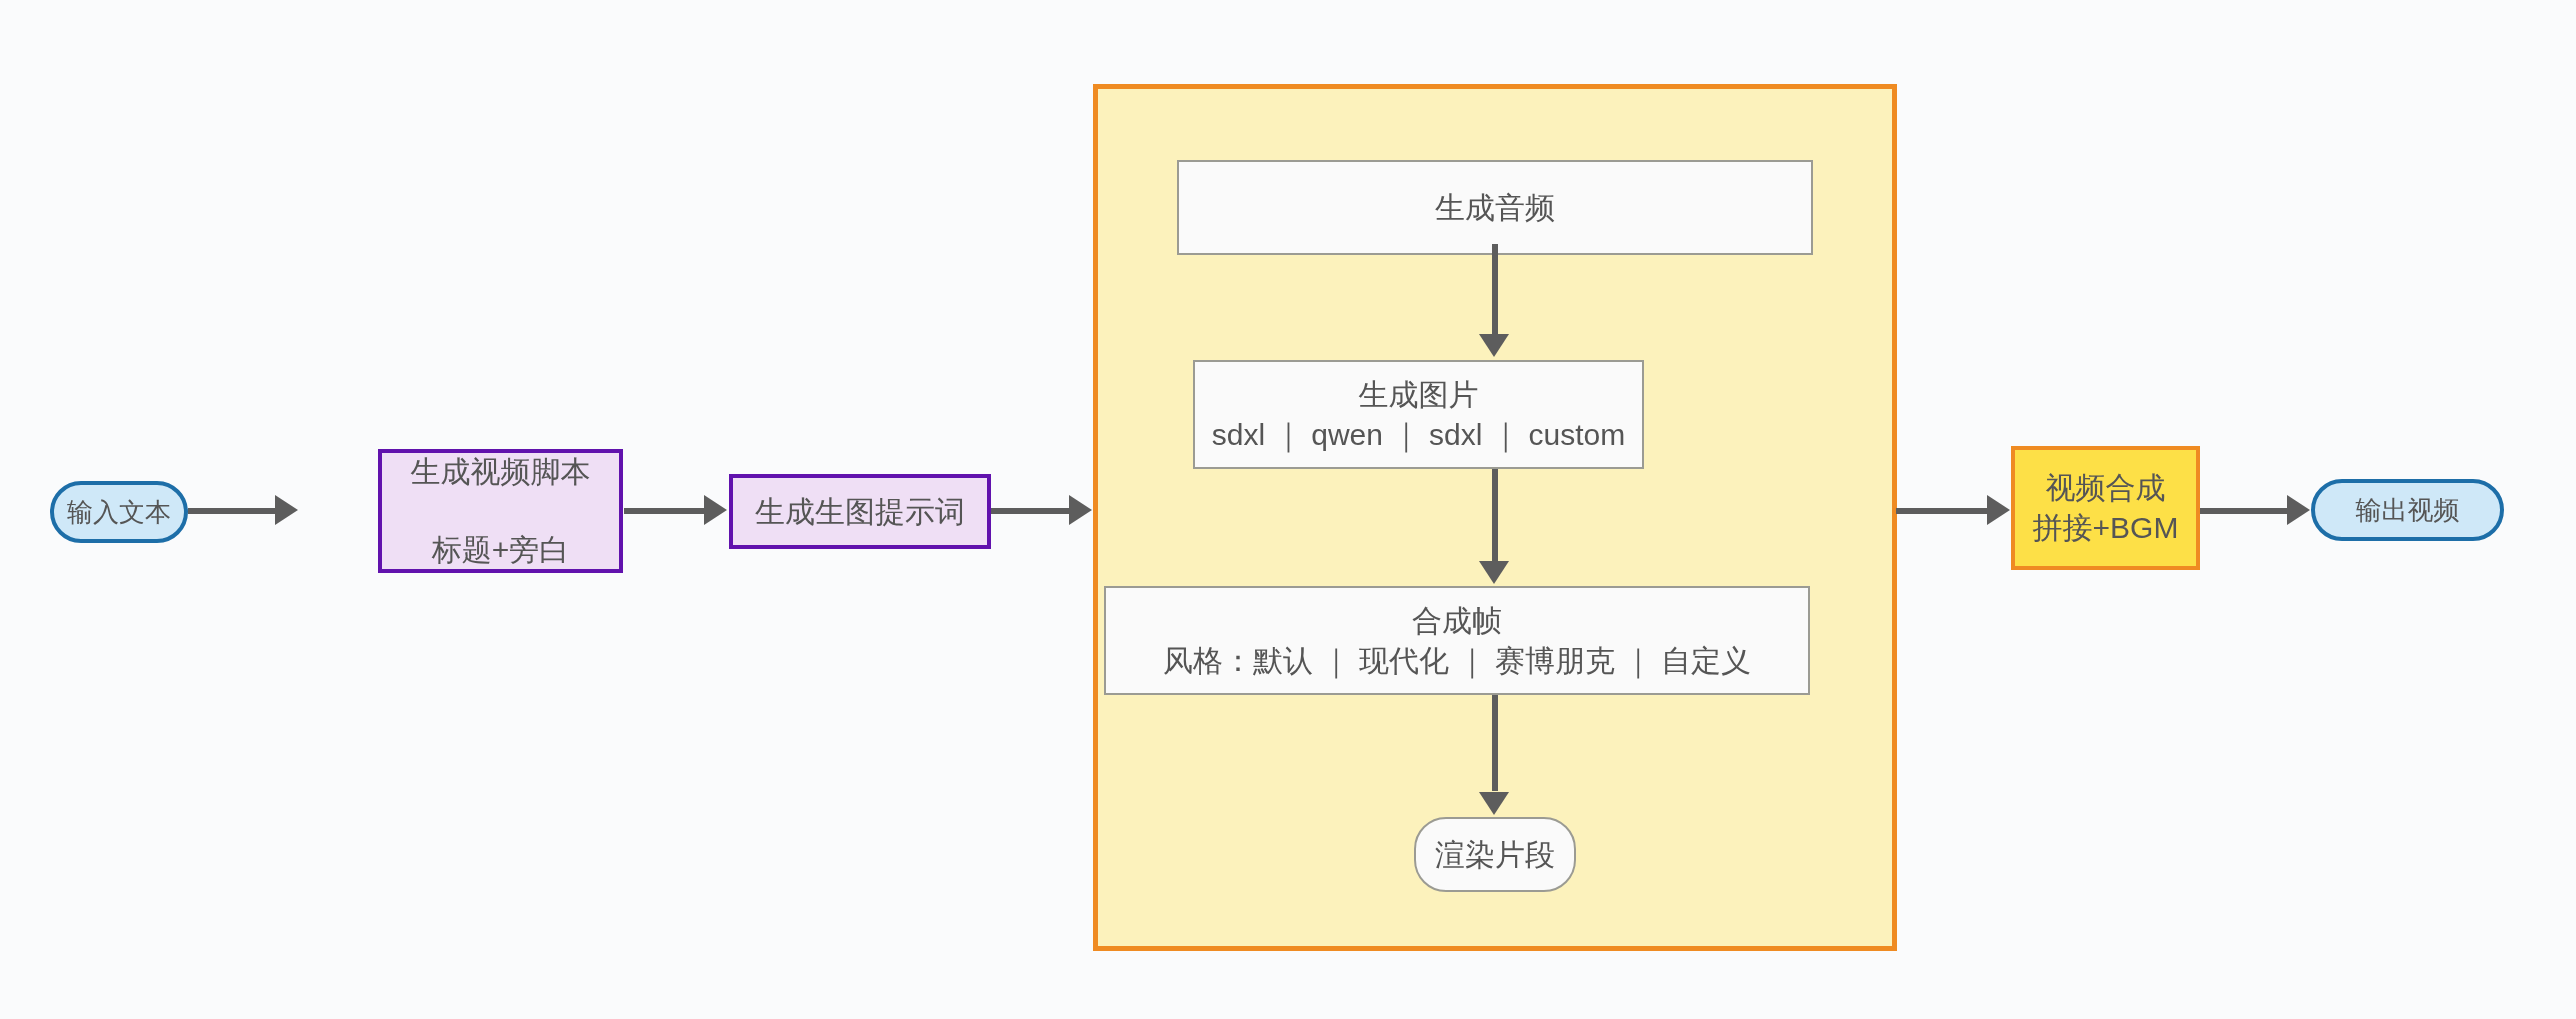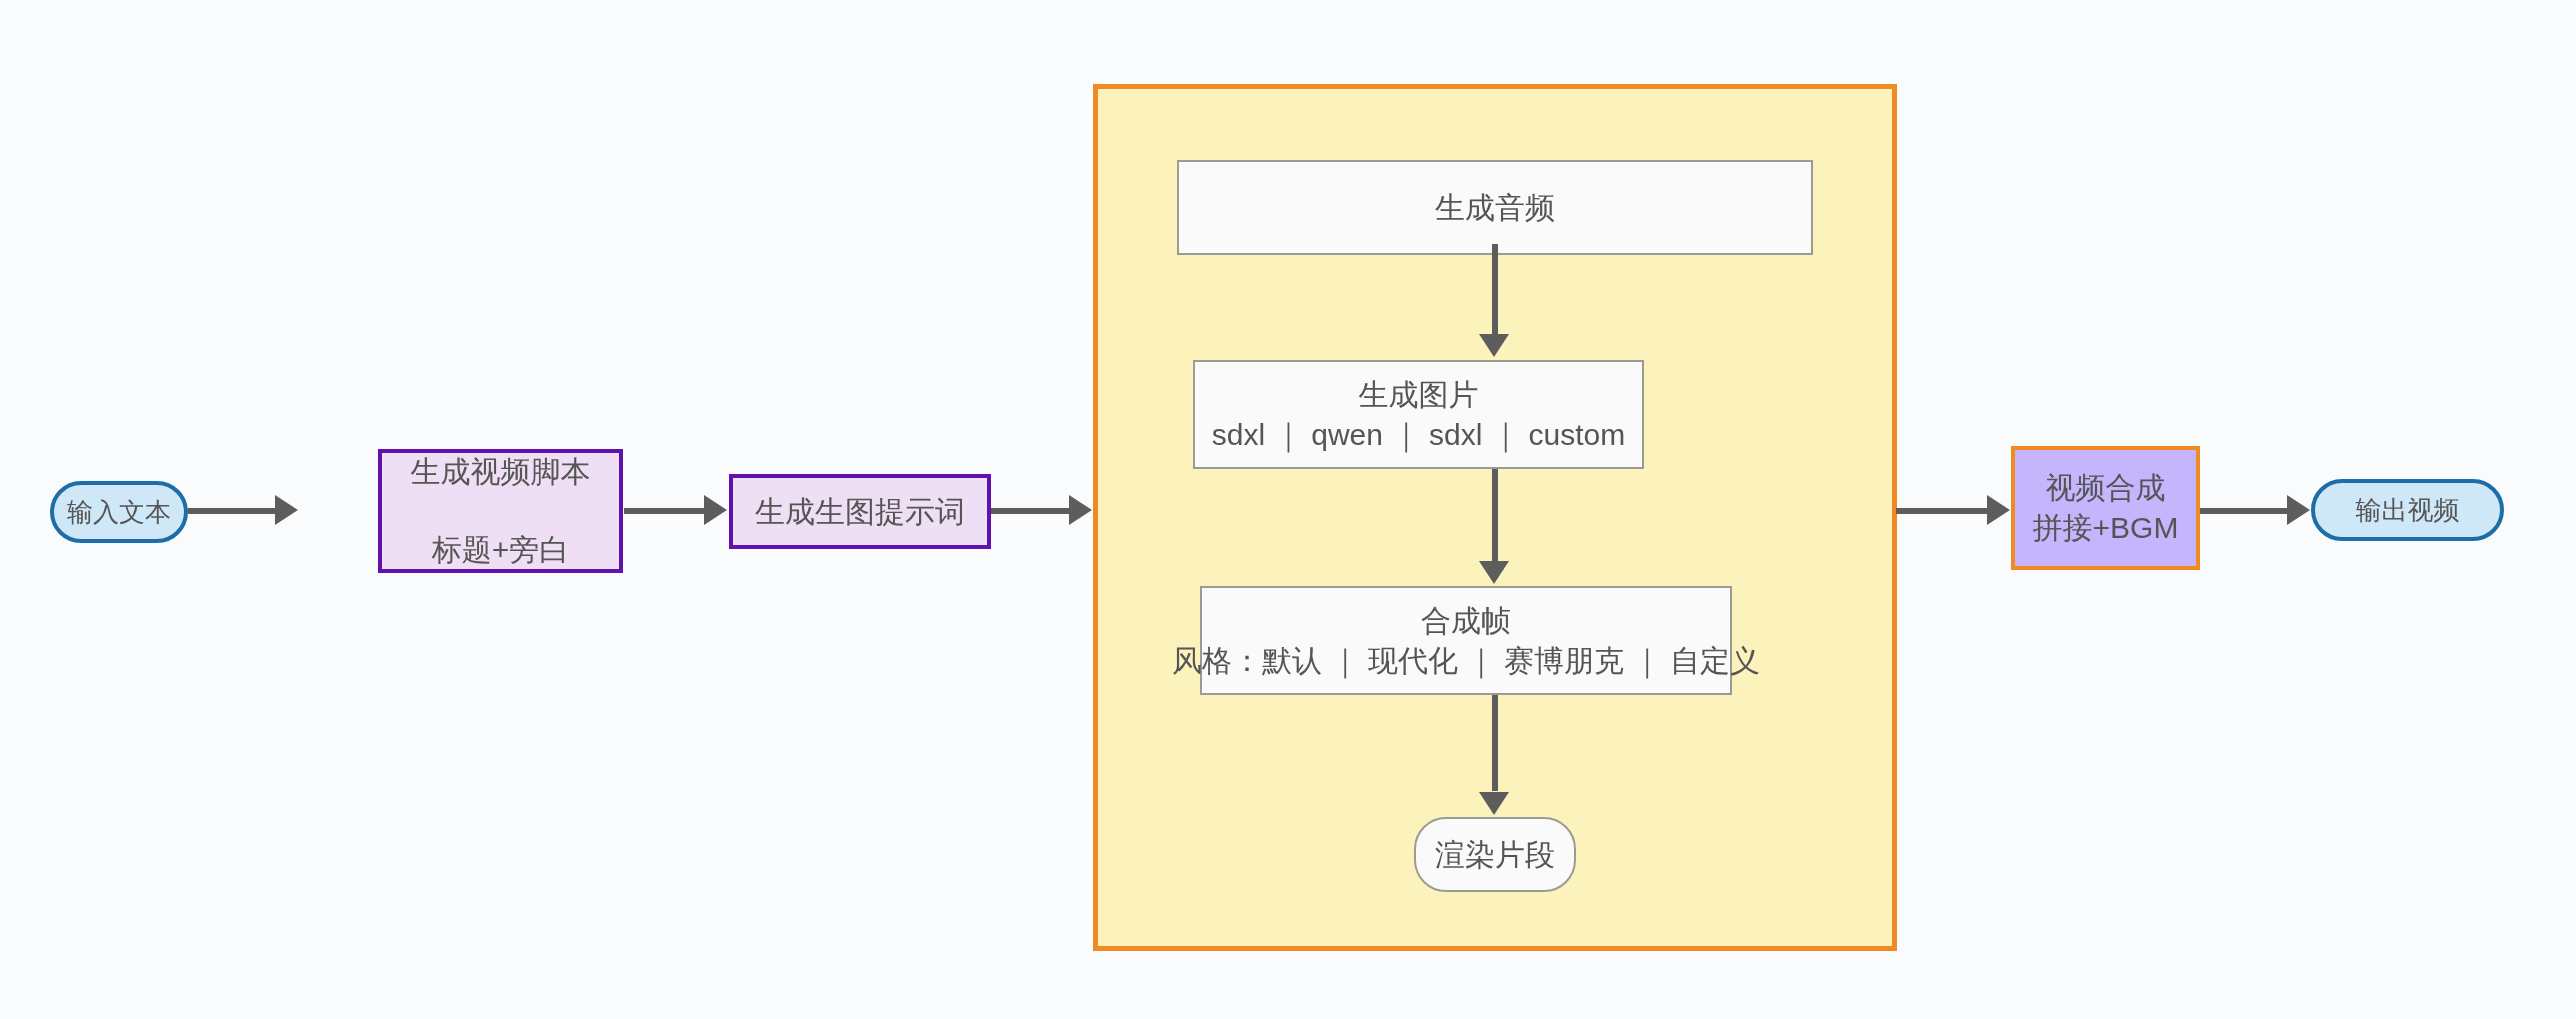--- a/index.html
+++ b/index.html
@@ -47,21 +47,21 @@
 
   
   .purple-box {
     background: #efdff5;
     border: 4.5px solid #6112ad;
     font-size: 30px;
   }
 
   
   .orange-box {
-    background: #c4b5fd;
+    background: #fde047;
     border: 4.5px solid #ef8b22;
     font-size: 30px;
   }
 
   
   .plain-box {
     background: #fafafa;
     border: 2.7px solid #9b9b93;
     font-size: 30px;
   }
@@ -139,21 +139,21 @@
   <div class="arrow-d" style="left:1479px; top:334px;"></div>
 
   <div class="node plain-box" style="left:1193px; top:360px; width:451px; height:109px;">
     <span class="line1">生成图片</span>
     <span class="line2">sdxl ｜ qwen ｜ sdxl ｜ custom</span>
   </div>
 
   <div class="edge-v" style="left:1492px; top:469px; width:6.4px; height:92px;"></div>
   <div class="arrow-d" style="left:1479px; top:561px;"></div>
 
-  <div class="node plain-box" style="left:1200px; top:586px; width:532px; height:109px;">
+  <div class="node plain-box" style="left:1104px; top:586px; width:706px; height:109px;">
     <span class="line1">合成帧</span>
     <span class="line2">风格：默认 ｜ 现代化 ｜ 赛博朋克 ｜ 自定义</span>
   </div>
 
   <div class="edge-v" style="left:1492px; top:695px; width:6.4px; height:96px;"></div>
   <div class="arrow-d" style="left:1479px; top:792px;"></div>
 
   <div class="node plain-box" style="left:1414px; top:817px; width:162px; height:75px;border-radius:32px;">
     <span class="line1">渲染片段</span>
   </div>

